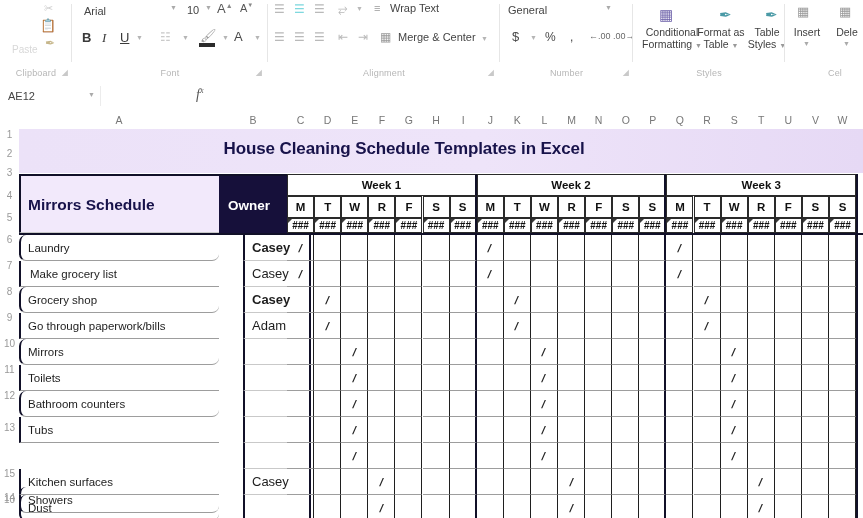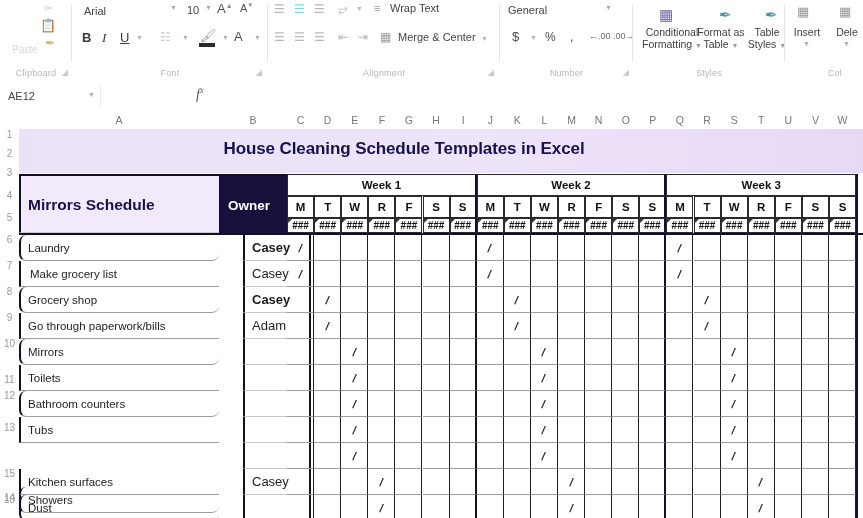--- a/index.html
+++ b/index.html
@@ -301,21 +301,21 @@
       <div class="rowcell" style="top: 0px;">1</div>
       <div class="rowcell" style="top: 19px;">2</div>
       <div class="rowcell" style="top: 38px;">3</div>
       <div class="rowcell" style="top: 61px;">4</div>
       <div class="rowcell" style="top: 83px;">5</div>
       <div class="rowcell" style="top: 105px;">6</div>
       <div class="rowcell" style="top: 131px;">7</div>
       <div class="rowcell" style="top: 157px;">8</div>
       <div class="rowcell" style="top: 183px;">9</div>
       <div class="rowcell" style="top: 209px;">10</div>
-      <div class="rowcell" style="top: 245px;">11</div>
+      <div class="rowcell" style="top: 235px;">11</div>
       <div class="rowcell" style="top: 261px;">12</div>
       <div class="rowcell" style="top: 293px;">13</div>
       <div class="rowcell" style="top: 326px; margin-top: 37px;">14</div>
       <div class="rowcell" style="top: 339px;">15</div>
       <div class="rowcell" style="top: 365px;">10</div>
     </div>
 
   <div class="sheet" id="sheet">
     <div class="cellf titlebar">
       <div class="titletxt">House Cleaning Schedule Templates in Excel</div>

